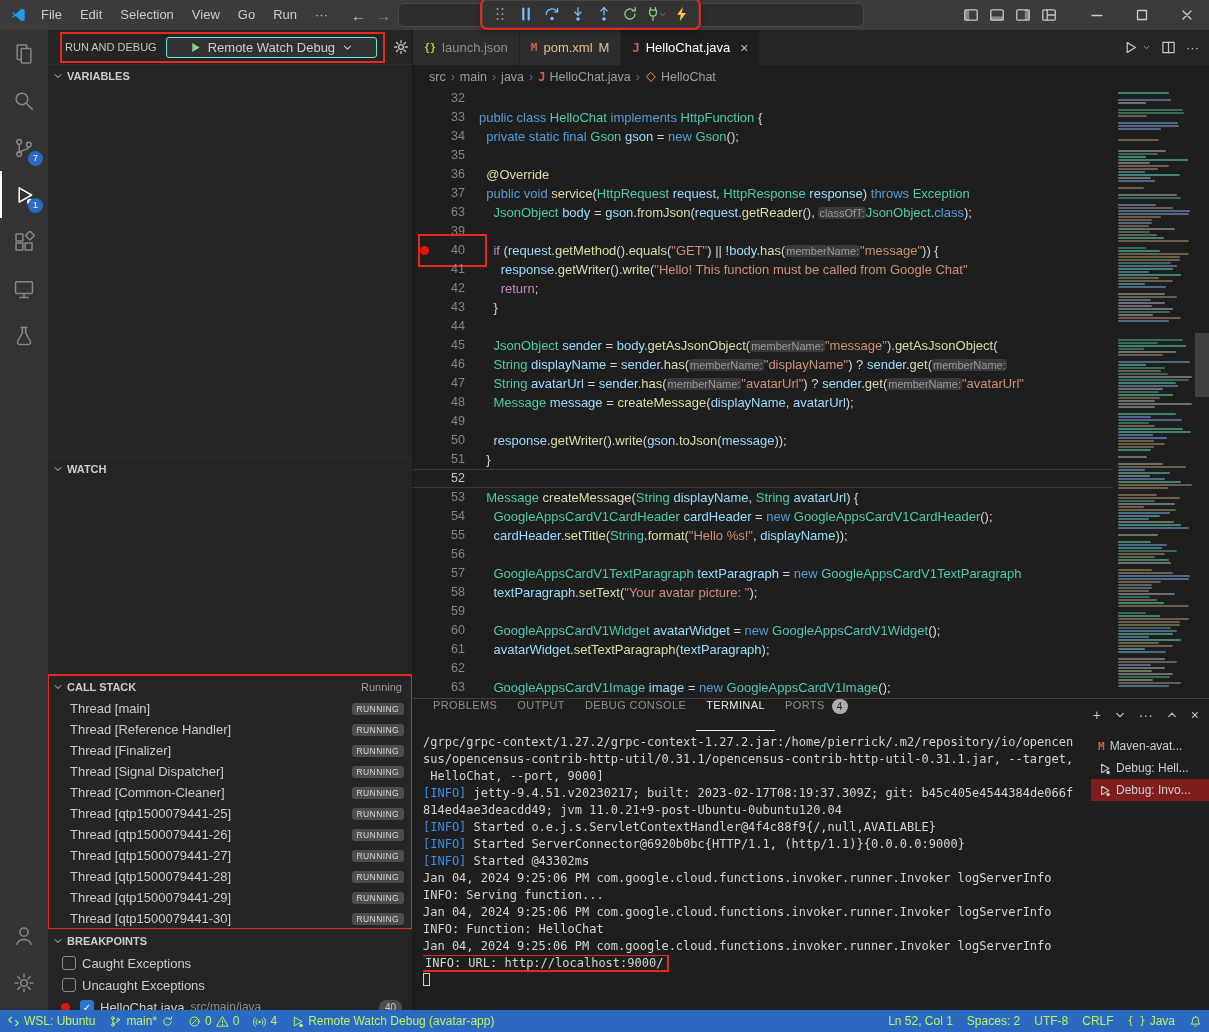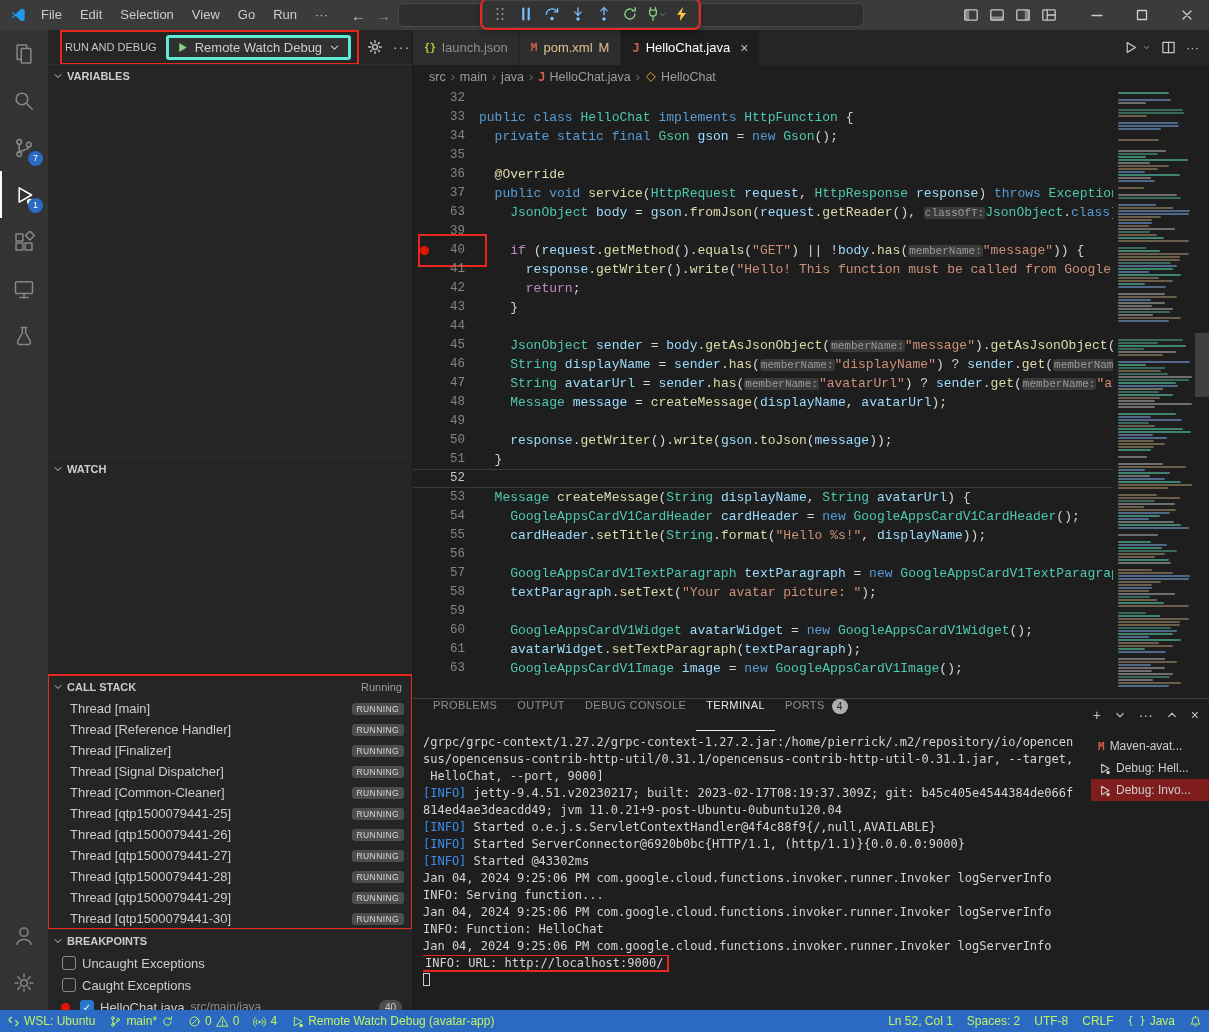--- a/index.html
+++ b/index.html
@@ -42,21 +42,21 @@
   .ab-item.active{color:#ffffff;box-shadow:inset 2px 0 0 #ffffff}
   .ab-item .icon svg{width:22px;height:22px;stroke-width:1.1}
   .ab-badge{position:absolute;right:5px;bottom:5px;background:var(--accent-blue);color:#fff;border-radius:9px;font-size:9px;min-width:15px;height:15px;line-height:15px;text-align:center;padding:0 2px}
   #ab-bottom{margin-top:auto;margin-bottom:4px}
 
   
   #sidebar{width:365px;flex:0 0 365px;background:#252526;display:flex;flex-direction:column;overflow:hidden;border-right:1px solid #1b1b1c}
   .sb-head{height:34px;flex:0 0 34px;display:flex;align-items:center;padding:0 12px 0 14px;gap:10px}
   .sb-head-annot{display:flex;align-items:center;gap:9px;padding:3px 6px 3px 3px;outline:2px solid var(--annotation-red);margin-right:auto}
   .sb-title{font-size:11px;color:#c5c5c5;white-space:nowrap}
-  .cfg-dd{display:flex;align-items:center;gap:6px;background:#313132;border:3px solid #5eead4;border-radius:3px;padding:2px 7px;color:#cccccc;font-size:13px;white-space:nowrap}
+  .cfg-dd{display:flex;align-items:center;gap:6px;background:#313132;border:1px solid #5eead4;border-radius:3px;padding:2px 22px;color:#cccccc;font-size:13px;white-space:nowrap}
   .cfg-dd .icon svg{width:13px;height:13px}
   .head-ic{color:#c5c5c5}
   .head-ic svg{width:15px;height:15px}
   .icon.txt-dots{font-size:14px;letter-spacing:1px;color:#c5c5c5}
   .sect{border-top:1px solid #2e2e2f}
   .sect-h{height:22px;display:flex;align-items:center;gap:3px;padding-left:4px;font-size:11px;font-weight:700;color:#cccccc}
   .sect-h .icon svg{width:12px;height:12px}
   .sect-body-var{height:370px}
   .sect-body-watch{height:195px}
   #sect-callstack{outline:2px solid var(--annotation-red);outline-offset:-1px}
@@ -82,21 +82,21 @@
   #tab-actions{display:flex;align-items:center;gap:10px;padding-right:10px;color:#c5c5c5}
   #tab-actions .icon svg{width:15px;height:15px}
   #tab-actions .chev-sm svg{width:9px;height:9px;margin-left:-6px}
   #breadcrumb{height:24px;flex:0 0 24px;display:flex;align-items:center;gap:5px;padding-left:16px;font-size:12.5px;color:#9d9d9d;background:#1e1e1e}
   .bc-sep{color:#6d6d6d}
   #breadcrumb .icon svg{width:12px;height:12px}
 
   
   #code-wrap{flex:1;position:relative;overflow:hidden;min-height:0}
   #code{position:absolute;left:0;top:0;bottom:0;right:96px;overflow:hidden}
-  .code-line{display:flex;height:19px;line-height:19px;font-family:Liberation Mono, monospace;font-size:13px}
+  .code-line{display:flex;height:19px;line-height:19px;font-family:Liberation Sans, sans-serif;font-size:13px}
   .code-line.cur{box-shadow:inset 0 1px 0 #3a3a3a,inset 0 -1px 0 #3a3a3a}
   .gutter{flex:0 0 66px;display:flex;align-items:center;position:relative}
   .glyph{width:22px;display:flex;justify-content:center;align-items:center}
   .bp-dot{width:9px;height:9px;border-radius:50%;background:var(--breakpoint-red)}
   .num{flex:1;text-align:right;padding-right:14px;color:#858585;font-size:12.5px}
   .code-line.cur .num{color:#c6c6c6}
   .code-line.bp .gutter::after{content:"";position:absolute;left:5px;right:-8px;top:-7px;bottom:-7px;border:2px solid var(--annotation-red);pointer-events:none}
   .code-text{flex:1;overflow:hidden;white-space:pre}
   .tok-p{color:#d4d4d4}.tok-k{color:#569cd6}.tok-c{color:#c586c0}.tok-t{color:#4ec9b0}
   .tok-f{color:#dcdcaa}.tok-v{color:#9cdcfe}.tok-s{color:#ce9178}
@@ -502,25 +502,25 @@
           <span class="icon" data-name="chevron-down-icon">
               <svg viewBox="0 0 16 16">
                 <path d="M4.2 6.2 8 10l3.8-3.8"></path>
               </svg>
             </span>
           <span data-name="breakpoints-label">BREAKPOINTS</span>
         </div>
         <div id="bp-list" data-name="breakpoint-list">
             <div class="bp-row plain" data-name="breakpoint-item">
               <span class="cb" data-name="breakpoint-checkbox"></span>
-              <span data-name="breakpoint-label">Uncaught Exceptions</span>
+              <span data-name="breakpoint-label">Caught Exceptions</span>
             </div>
             <div class="bp-row plain" data-name="breakpoint-item">
               <span class="cb" data-name="breakpoint-checkbox"></span>
-              <span data-name="breakpoint-label">Caught Exceptions</span>
+              <span data-name="breakpoint-label">Uncaught Exceptions</span>
             </div>
             <div class="bp-row" data-name="breakpoint-item">
               <span class="bp-dot2" data-name="breakpoint-dot"></span>
               <span class="cb checked" data-name="breakpoint-checkbox">✓</span>
               <span data-name="breakpoint-label">HelloChat.java</span>
               <span class="bp-detail" data-name="breakpoint-path">src/main/java</span>
               <span class="bp-badge" data-name="breakpoint-line-badge">40</span>
             </div>
           </div>
       </div>
@@ -797,20 +797,27 @@
                 <span class="num" data-name="line-number">60</span>
               </div>
               <div class="code-text" data-name="code-text"><span class="tok-p" data-name="code-token">    </span><span class="tok-t" data-name="code-token">GoogleAppsCardV1Widget</span><span class="tok-p" data-name="code-token"> </span><span class="tok-v" data-name="code-token">avatarWidget</span><span class="tok-p" data-name="code-token"> = </span><span class="tok-k" data-name="code-token">new</span><span class="tok-p" data-name="code-token"> </span><span class="tok-t" data-name="code-token">GoogleAppsCardV1Widget</span><span class="tok-p" data-name="code-token">();</span></div>
             </div>
             <div class="code-line" data-name="code-line-61">
               <div class="gutter" data-name="line-gutter">
                 <span class="glyph" data-name="breakpoint-glyph"></span>
                 <span class="num" data-name="line-number">61</span>
               </div>
               <div class="code-text" data-name="code-text"><span class="tok-p" data-name="code-token">    </span><span class="tok-v" data-name="code-token">avatarWidget</span><span class="tok-p" data-name="code-token">.</span><span class="tok-f" data-name="code-token">setTextParagraph</span><span class="tok-p" data-name="code-token">(</span><span class="tok-v" data-name="code-token">textParagraph</span><span class="tok-p" data-name="code-token">);</span></div>
+            </div>
+            <div class="code-line" data-name="code-line-62">
+              <div class="gutter" data-name="line-gutter">
+                <span class="glyph" data-name="breakpoint-glyph"></span>
+                <span class="num" data-name="line-number">62</span>
+              </div>
+              <div class="code-text" data-name="code-text"></div>
             </div>
             <div class="code-line" data-name="code-line-63">
               <div class="gutter" data-name="line-gutter">
                 <span class="glyph" data-name="breakpoint-glyph"></span>
                 <span class="num" data-name="line-number">63</span>
               </div>
               <div class="code-text" data-name="code-text"><span class="tok-p" data-name="code-token">    </span><span class="tok-t" data-name="code-token">GoogleAppsCardV1Image</span><span class="tok-p" data-name="code-token"> </span><span class="tok-v" data-name="code-token">image</span><span class="tok-p" data-name="code-token"> = </span><span class="tok-k" data-name="code-token">new</span><span class="tok-p" data-name="code-token"> </span><span class="tok-t" data-name="code-token">GoogleAppsCardV1Image</span><span class="tok-p" data-name="code-token">();</span></div>
             </div>
           </div>
         <div id="minimap" data-name="minimap">

